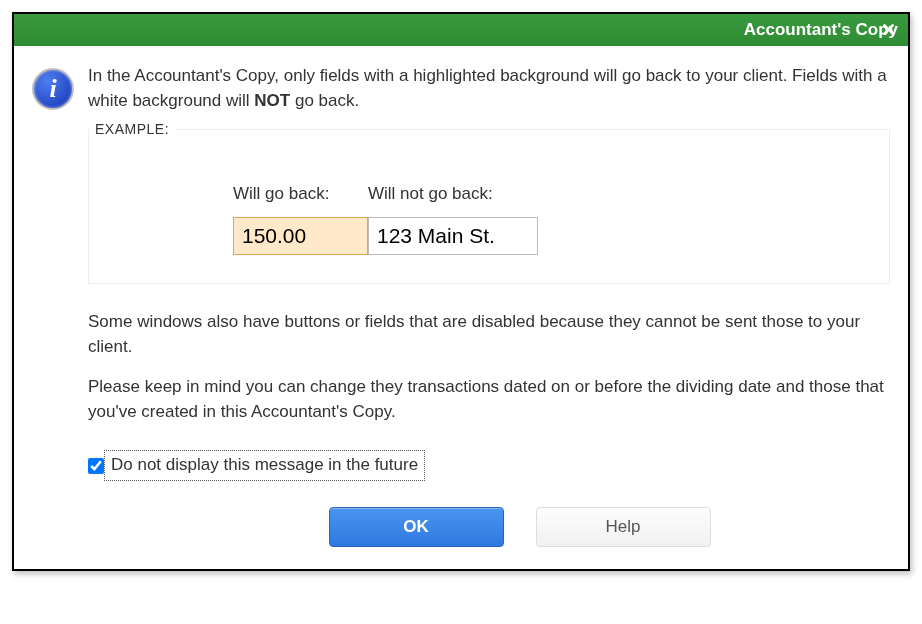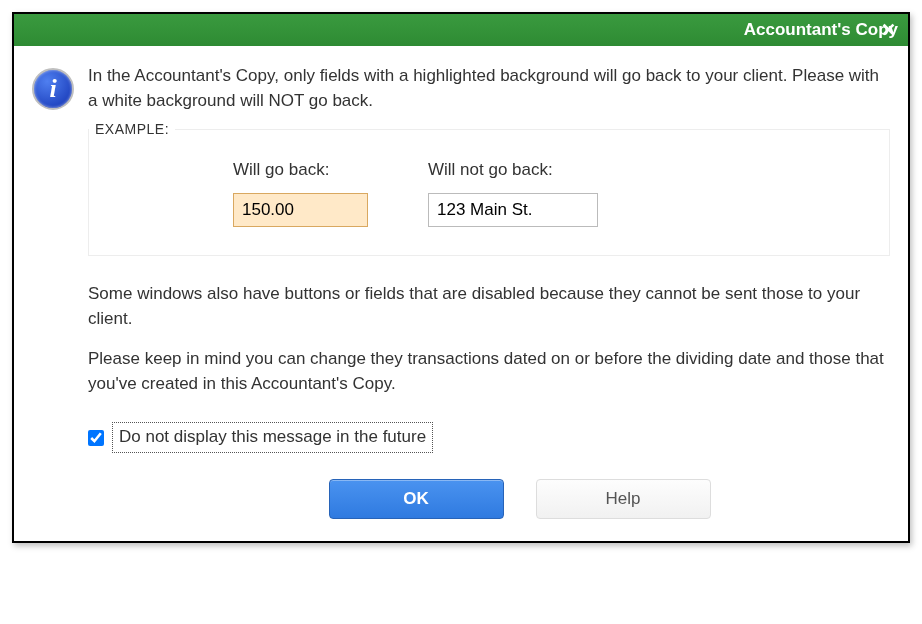--- a/index.html
+++ b/index.html
@@ -65,60 +65,60 @@
       line-height: 1;
       font-style: italic;
     }
     .body {
       flex: 1 1 auto;
       color: #333;
       font-size: 17px;
       line-height: 1.45;
     }
     .para { margin-bottom: 16px; }
-    .bold { font-weight: normal; }
+    .bold { font-weight: bold; }
     .example-group {
       border: 1px solid #ededed;
       padding: 28px 24px 28px 24px;
       position: relative;
       margin: 14px 0 26px 0;
     }
     .example-legend {
       position: absolute;
       top: -11px;
       left: 0;
       background: #fff;
       padding: 0 6px;
       font-size: 14px;
       letter-spacing: 0.5px;
       color: #333;
     }
     .example-cols {
       display: flex;
-      gap: 60px;
       padding-left: 120px;
+      margin-top: 24px;
     }
     .col { display: flex; flex-direction: column; gap: 10px; }
     .col-label { font-size: 17px; color: #333; }
     .field {
       padding: 6px 8px;
-      font-size: 17px;
+      font-size: 21px;
       border: 1px solid #bbb;
       width: 170px;
       background: #fff;
     }
     .field.highlight {
       background: #ffe9c8;
       border-color: #d9a860;
       width: 135px;
     }
     .checkbox-row {
       display: inline-flex;
       align-items: center;
-      gap: 8px;
+      gap: 0;
       margin: 10px 0 26px 0;
     }
     .checkbox-row input[type=checkbox] {
       width: 16px;
       height: 16px;
       cursor: pointer;
     }
     .checkbox-row label {
       border: 1px dotted #555;
       padding: 2px 6px;
@@ -163,21 +163,21 @@
   </div>
   <div class="content">
     <div class="info-icon">
       <div class="circle">
           <span class="glyph">i</span>
         </div>
     </div>
     <div class="body">
 
       <p class="para">
-        <span>In the Accountant's Copy, only fields with a highlighted background will go back to your client. Please with a white background will </span><span class="bold">NOT</span><span> go back.</span>
+        <span>In the Accountant's Copy, only fields with a highlighted background will go back to your client. Fields with a white background will </span><span class="bold">NOT</span><span> go back.</span>
       </p>
 
       <div class="example-group">
         <span class="example-legend">EXAMPLE:</span>
         <div class="example-cols">
           <div class="col">
             <span class="col-label">Will go back:</span>
             <input type="text" class="field highlight" value="150.00" style="">
           </div>
           <div class="col">

